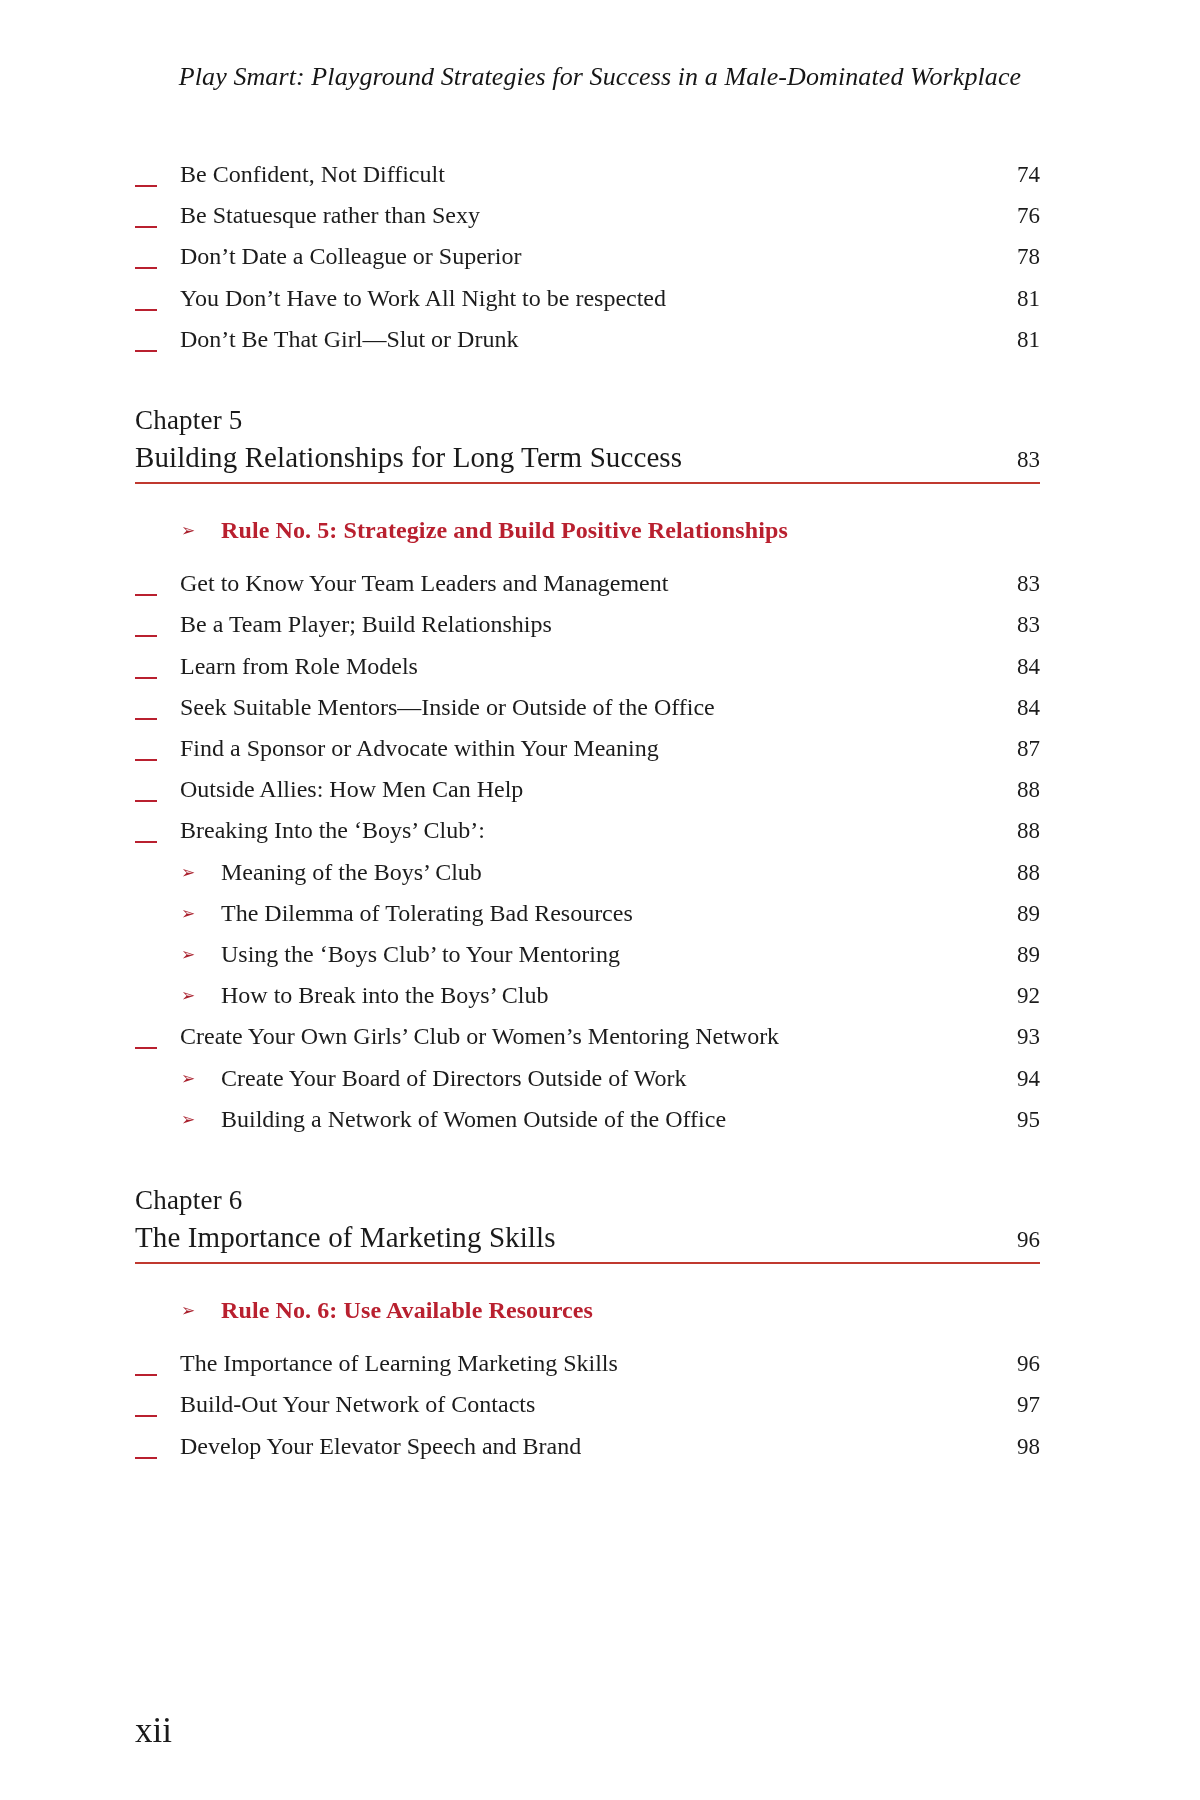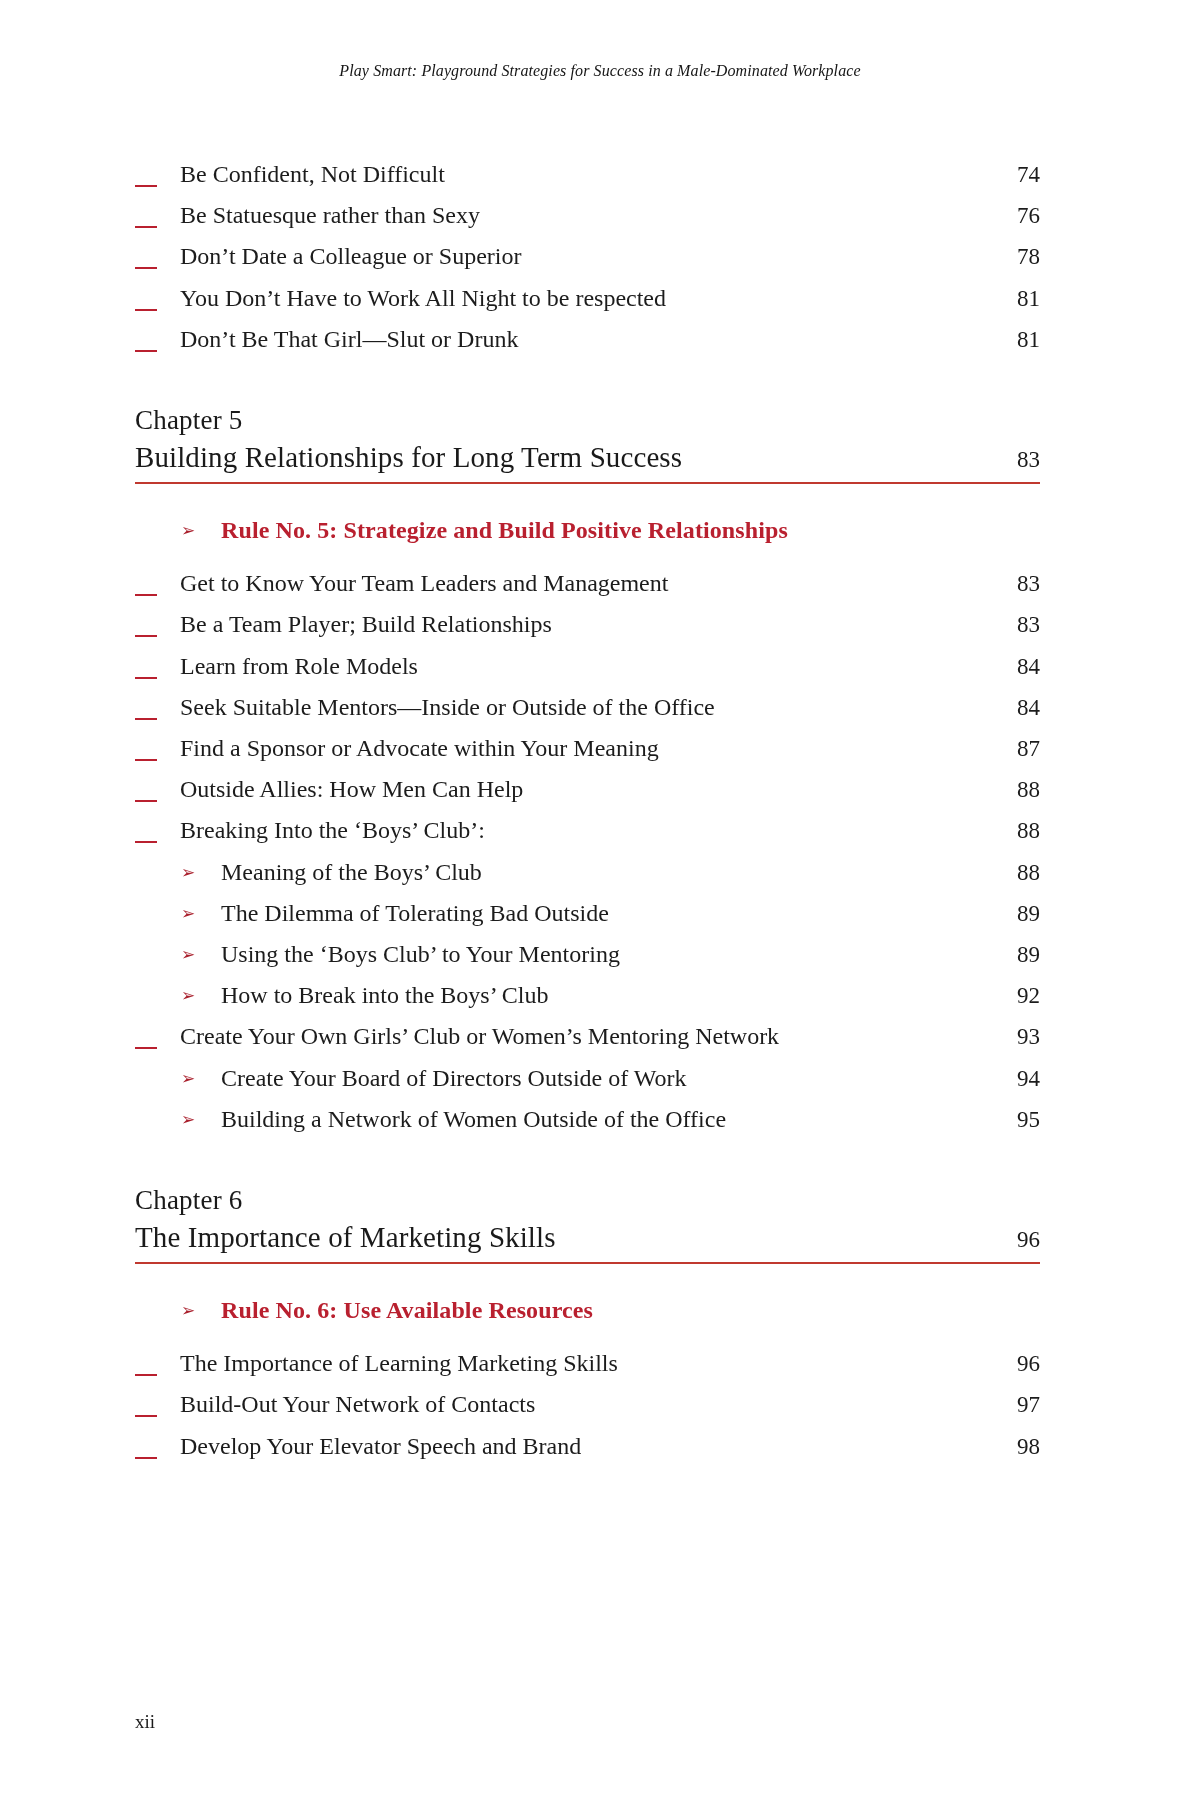--- a/index.html
+++ b/index.html
@@ -25,21 +25,21 @@
   }
 
   
   .running-head {
     position: absolute;
     top: 62px;
     left: 0;
     width: 1200px;
     text-align: center;
     font-style: italic;
-    font-size: 16px;
+    font-size: 26px;
     letter-spacing: 0.1px;
     color: #161616;
   }
 
   
   .content {
     position: absolute;
     top: 148px;
     left: 135px;
     width: 905px;
@@ -158,21 +158,21 @@
     font-size: 24px;
     letter-spacing: 0.1px;
     white-space: nowrap;
   }
 
   
   .folio {
     position: absolute;
     left: 135px;
     top: 1711px;
-    font-size: 19px;
+    font-size: 35px;
     color: #1a1a1a;
   }
 </style>
 </head>
 <body>
 
 <div class="page">
 
   <div class="running-head">Play Smart: Playground Strategies for Success in a Male-Dominated Workplace</div>
 
@@ -251,21 +251,21 @@
           <span class="toc-title">Breaking Into the ‘Boys’ Club’:</span>
           <span class="toc-page">88</span>
         </div>
         <div class="toc-row lvl2">
           <span class="bullet">➢</span>
           <span class="toc-title">Meaning of the Boys’ Club</span>
           <span class="toc-page">88</span>
         </div>
         <div class="toc-row lvl2">
           <span class="bullet">➢</span>
-          <span class="toc-title">The Dilemma of Tolerating Bad Outside</span>
+          <span class="toc-title">The Dilemma of Tolerating Bad Resources</span>
           <span class="toc-page">89</span>
         </div>
         <div class="toc-row lvl2">
           <span class="bullet">➢</span>
           <span class="toc-title">Using the ‘Boys Club’ to Your Mentoring</span>
           <span class="toc-page">89</span>
         </div>
         <div class="toc-row lvl2">
           <span class="bullet">➢</span>
           <span class="toc-title">How to Break into the Boys’ Club</span>

